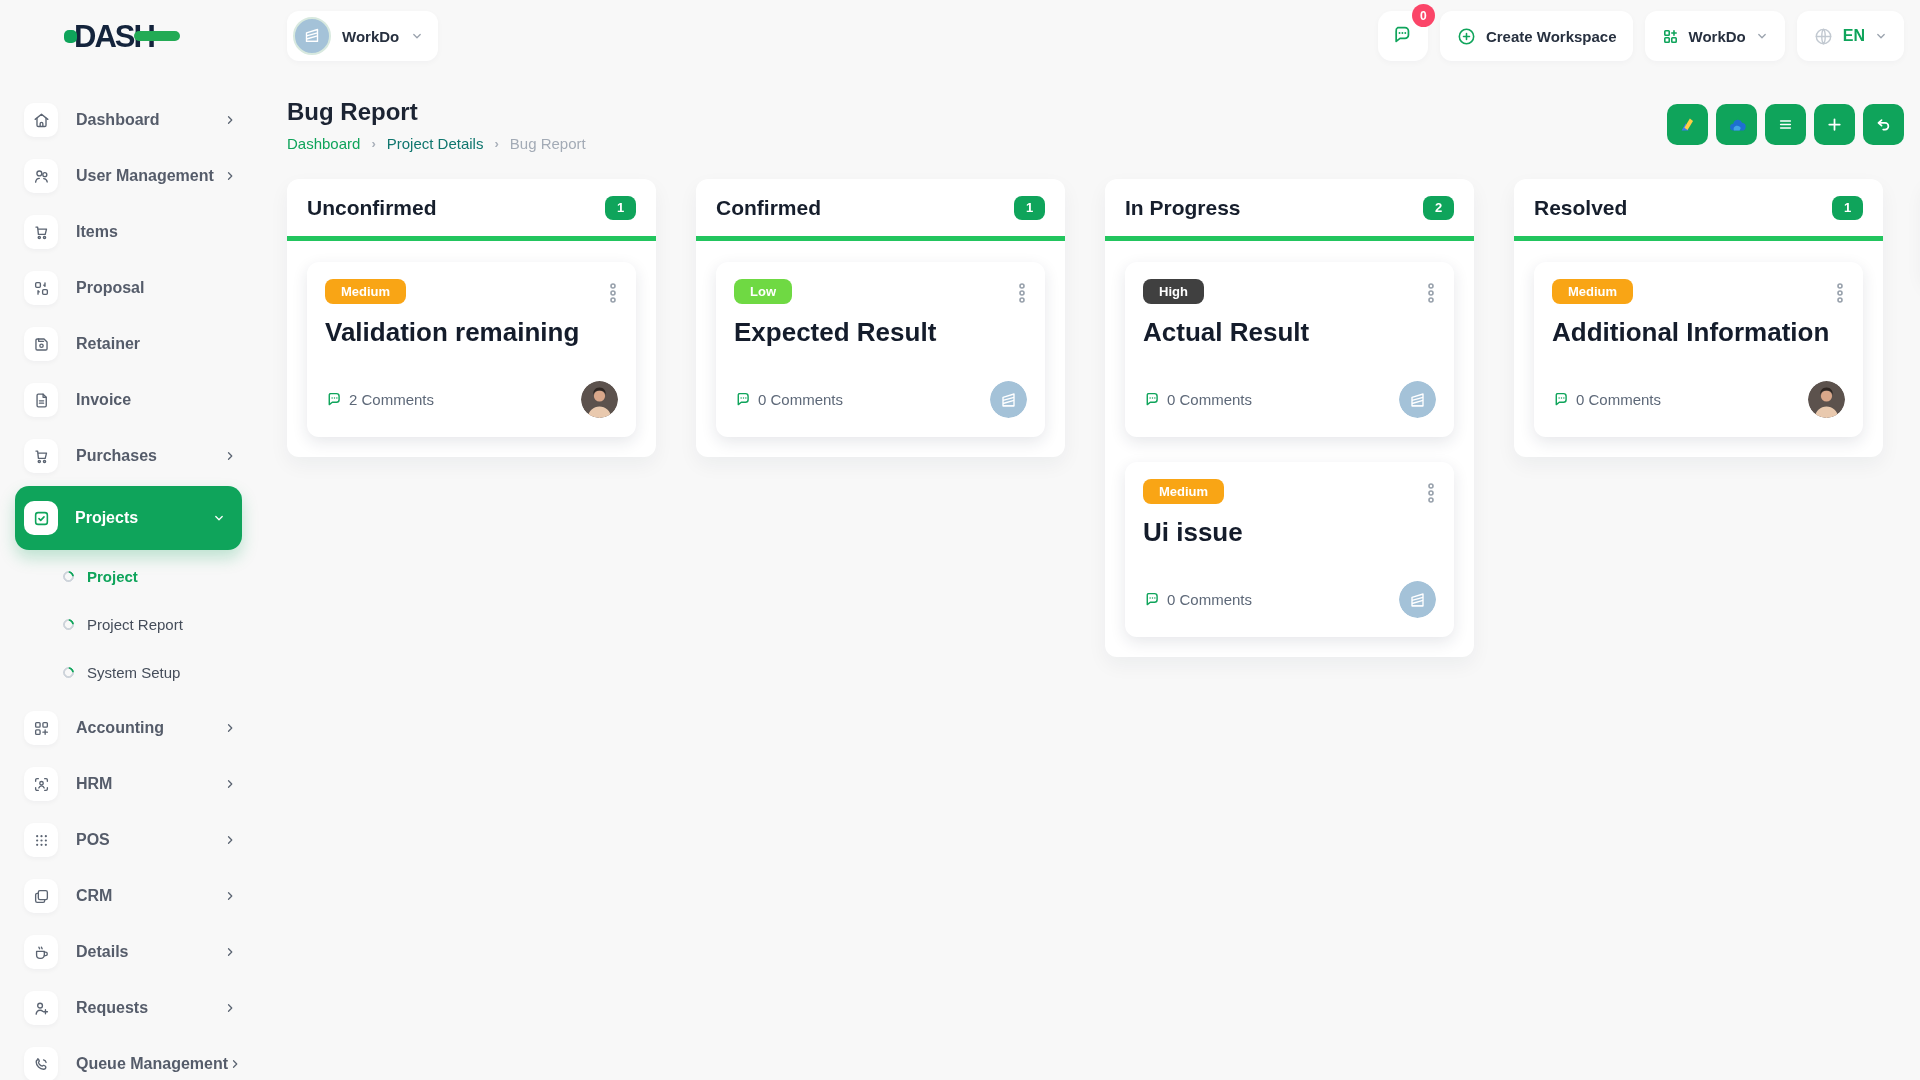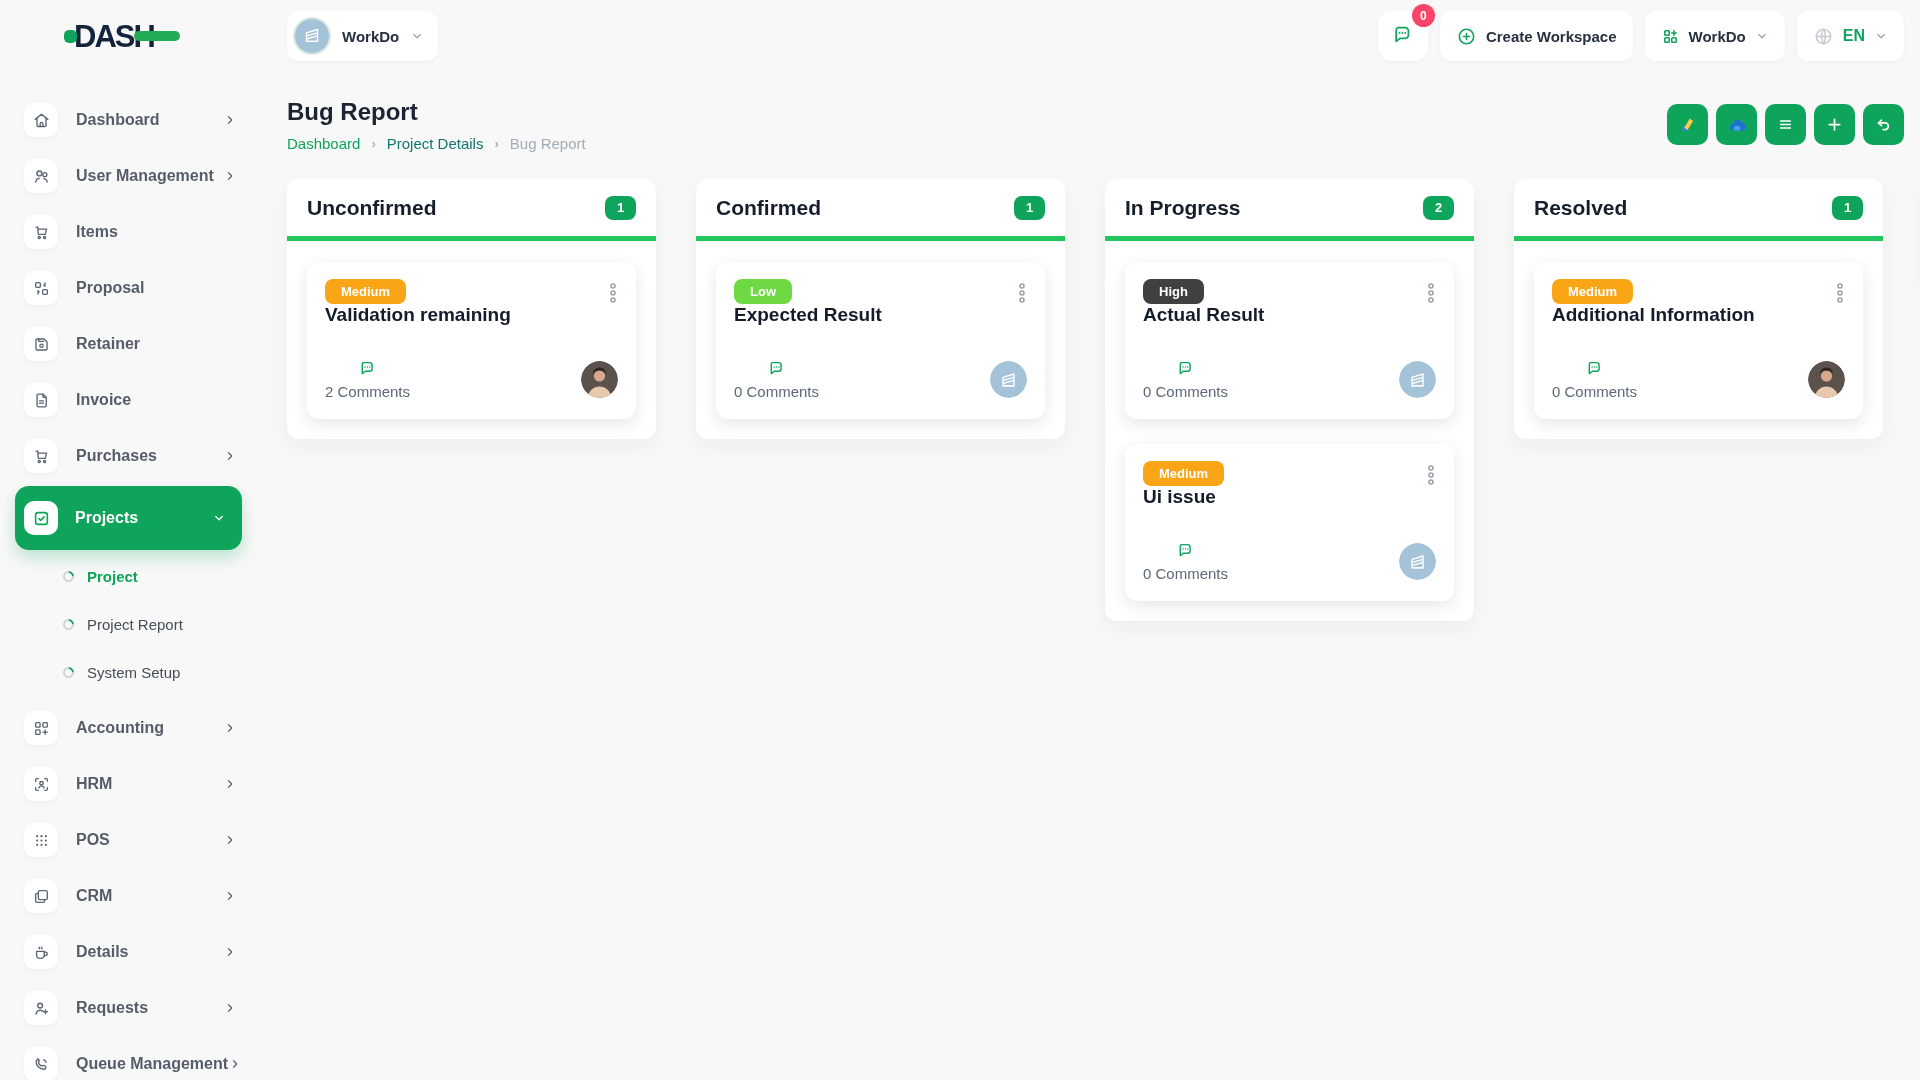--- a/index.html
+++ b/index.html
@@ -70,24 +70,24 @@
   
   .board{display:flex;gap:40px;margin-top:27px;align-items:flex-start;}
   .column{flex:0 0 369px;width:369px;background:#fff;border-radius:12px;box-shadow:0 8px 20px rgba(25,39,62,.05);}
   .col-head{display:flex;align-items:center;justify-content:space-between;padding:17px 20px 16px;}
   .col-title{font-size:21px;font-weight:700;color:#161e2c;}
   .col-count{min-width:31px;height:24px;padding:0 9px;background:var(--primary);color:#fff;border-radius:8px;
     font-size:13px;font-weight:700;display:flex;align-items:center;justify-content:center;}
   .col-body{border-top:5px solid #22c55e;padding:21px 20px 20px;display:flex;flex-direction:column;gap:25px;min-height:40px;}
   .card{background:#fff;border-radius:12px;box-shadow:0 5px 16px rgba(25,39,62,.11);padding:17px 18px 19px;position:relative;cursor:pointer;}
   .badge{display:inline-block;color:#fff;font-size:13px;font-weight:600;border-radius:8px;padding:5px 16px;}
-  .card-title{font-size:19px;font-weight:700;color:#141c2b;}
+  .card-title{font-size:26px;font-weight:700;color:#141c2b;margin-top:13px;}
   .kebab-btn{position:absolute;top:16px;right:12px;background:none;border:none;cursor:pointer;color:#98a1ac;padding:4px;}
   .card-foot{display:flex;justify-content:space-between;align-items:center;margin-top:33px;}
-  .comments{display:flex;align-items:center;gap:5px;color:var(--muted);font-size:15px;flex-direction:column;}
+  .comments{display:flex;align-items:center;gap:5px;color:var(--muted);font-size:15px;}
   .comments svg{color:var(--primary);}
   .avatar{width:37px;height:37px;border-radius:50%;overflow:hidden;display:flex;}
 </style>
 </head>
 <body>
 
 <aside class="sidebar">
   <div class="logo-row">
     <span class="logo-dot"></span>
     <span class="logo-text">DASH</span>

